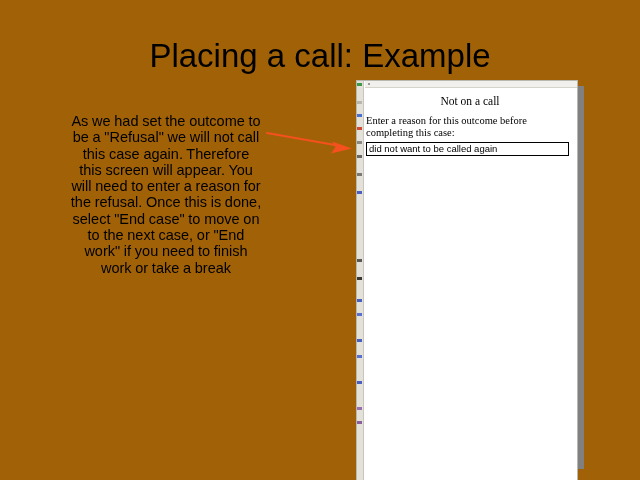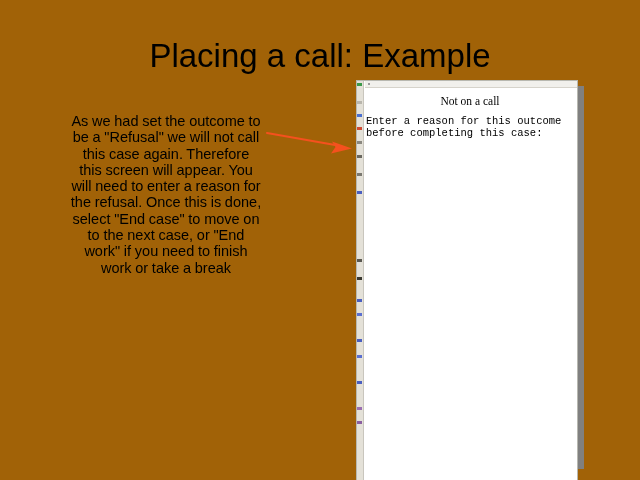--- a/index.html
+++ b/index.html
@@ -134,21 +134,21 @@
 
   #panel-heading {
     font-family: "Liberation Serif", serif;
     font-size: 11.5px;
     text-align: center;
     color: #000000;
     margin: 5px 0 7px 0;
     line-height: 1.1;
   }
   #panel-prompt {
-    font-family: Liberation Mono, monospace;
+    font-family: Liberation Serif, serif;
     font-size: 10.5px;
     line-height: 12px;
     color: #000000;
     margin: 0 0 3px 0;
     width: 205px;
   }
   #reason-input {
     display: block;
     width: 203px;
     height: 14px;
@@ -218,18 +218,19 @@
     <div id="panel-top-strip">
       <span class="tick"></span>
     </div>
 
     <div id="panel-body">
 
       <div id="panel-heading">Not on a call</div>
 
       <div id="panel-prompt">Enter a reason for this outcome before completing this case:</div>
 
+      <input id="reason-input" type="text" value="did not want to be called again" style="">
 
 
     </div>
   </div>
 
 </div>
 
 </body></html>

